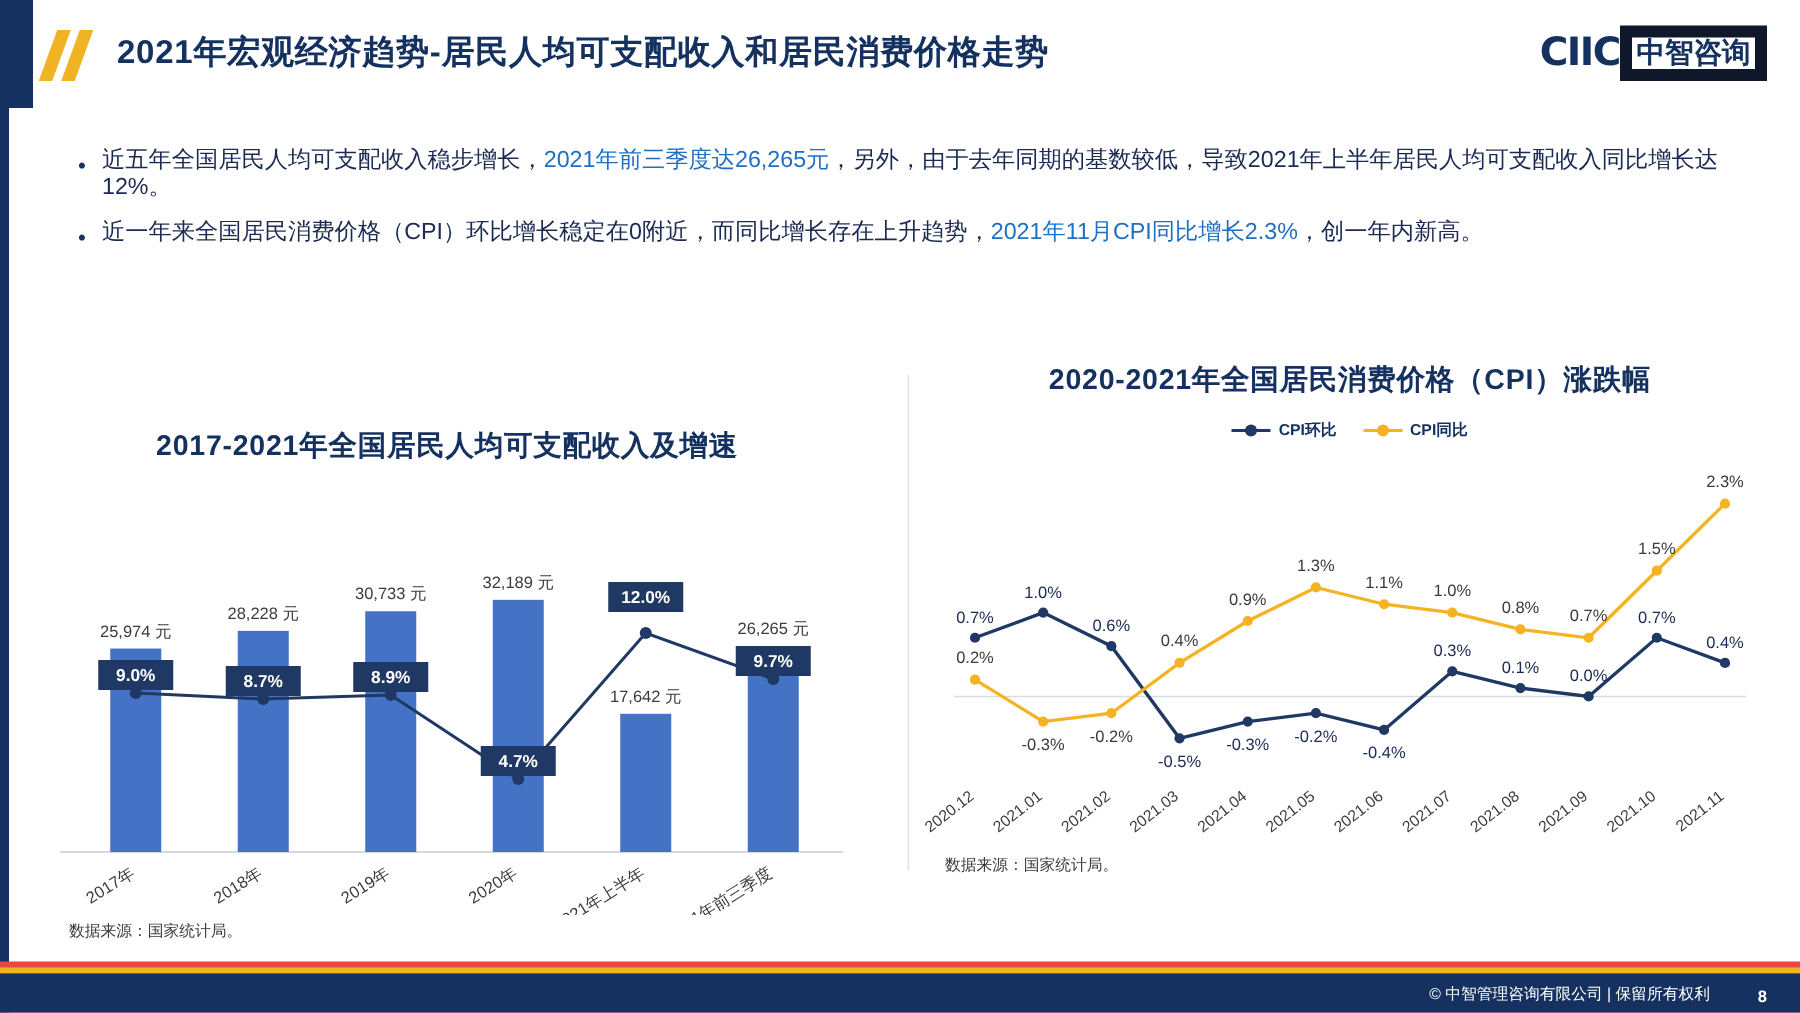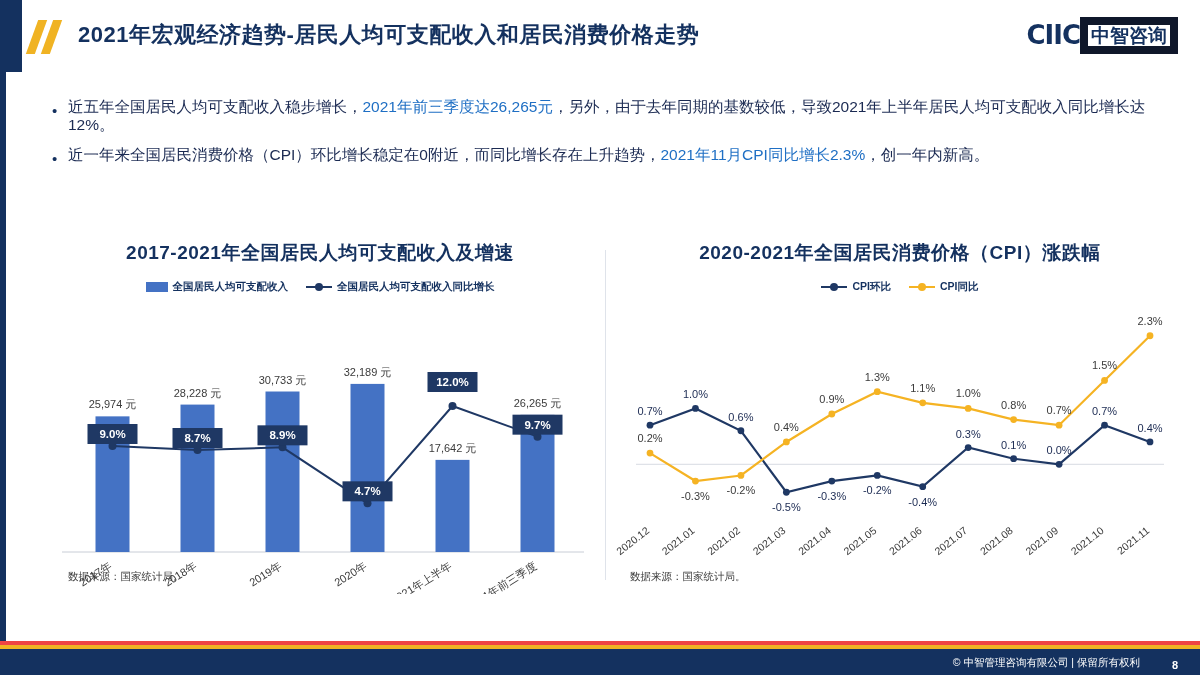--- a/index.html
+++ b/index.html
@@ -50,21 +50,21 @@
   .bullet { display:flex; margin-bottom:12px; }
   .dot {
     flex:0 0 16px; font-size:15px; line-height:26px; color:#14315f;
   }
   .btext {
     font-size:15.5px; line-height:18px; color:#1b2a52;
   }
   .hl { color:#1f6fc4; }
   
   .panel { position:absolute; top:240px; }
-  .panel.left  { left:30px;  width:580px; }
+  .panel.left  { left:8px;  width:580px;margin-top:44px; }
   .panel.right { left:610px; width:580px; }
   .divider {
     position:absolute; left:605px; top:250px; width:1px; height:330px;
     background:#dfe3ea;
   }
   .chart-title {
     text-align:center; font-size:19px; font-weight:bold; color:#14315f;
     letter-spacing:0.5px;
   }
   .legend {
@@ -135,32 +135,20 @@
     <div class="btext">
       <span>近一年来全国居民消费价格（CPI）环比增长稳定在0附近，而同比增长存在上升趋势，</span><span class="hl">2021年11月CPI同比增长2.3%</span><span>，创一年内新高。</span>
     </div>
   </div>
 </div>
 
 <div class="divider"></div>
 
 <div class="panel left">
   <div class="chart-title">2017-2021年全国居民人均可支配收入及增速</div>
-  <div class="legend">
-    <div class="legend-item">
-      <span class="swatch-bar"></span>
-      <span>全国居民人均可支配收入</span>
-    </div>
-    <div class="legend-item">
-      <span class="swatch-line" style="background:#1f3864;">
-          <i style="background:#1f3864;"></i>
-        </span>
-      <span>全国居民人均可支配收入同比增长</span>
-    </div>
-  </div>
   <div class="plot">
     <svg id="svg-income" width="580" height="300">
         <line x1="32" y1="258" x2="554" y2="258" stroke="#c8cdd6" stroke-width="1"></line>
         <g>
           <rect x="65.5" y="122.358" width="34" height="135.642" fill="#4472c4"></rect>
           <text x="82.5" y="114.358" text-anchor="middle" font-size="11" fill="#3b3b3b">25,974 元</text>
         </g>
         <g>
           <rect x="150.5" y="110.58711111111111" width="34" height="147.4128888888889" fill="#4472c4"></rect>
           <text x="167.5" y="102.58711111111111" text-anchor="middle" font-size="11" fill="#3b3b3b">28,228 元</text>

